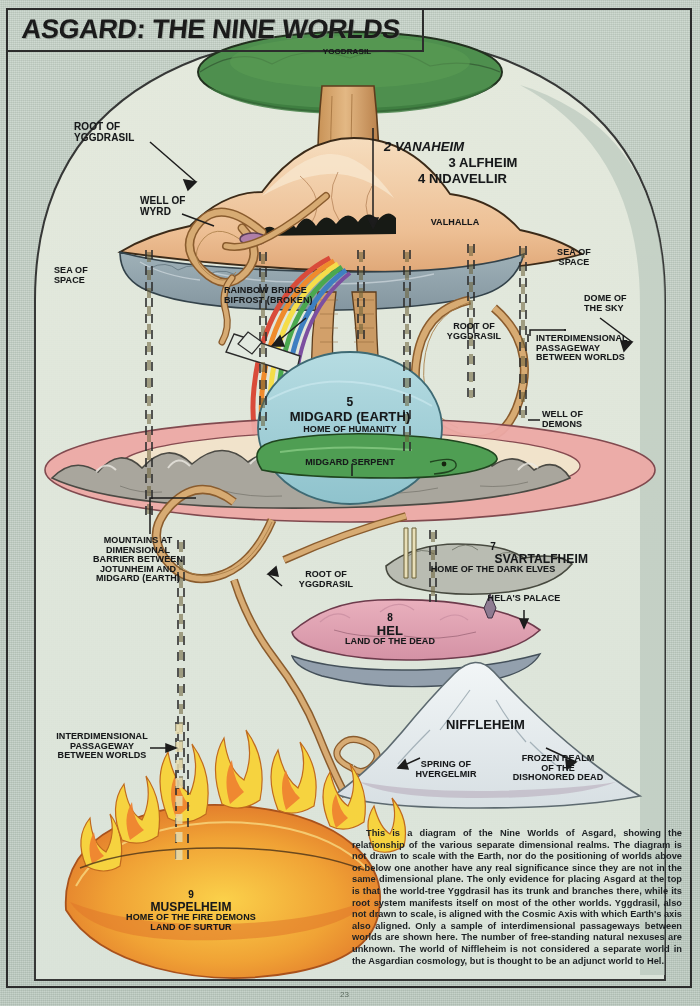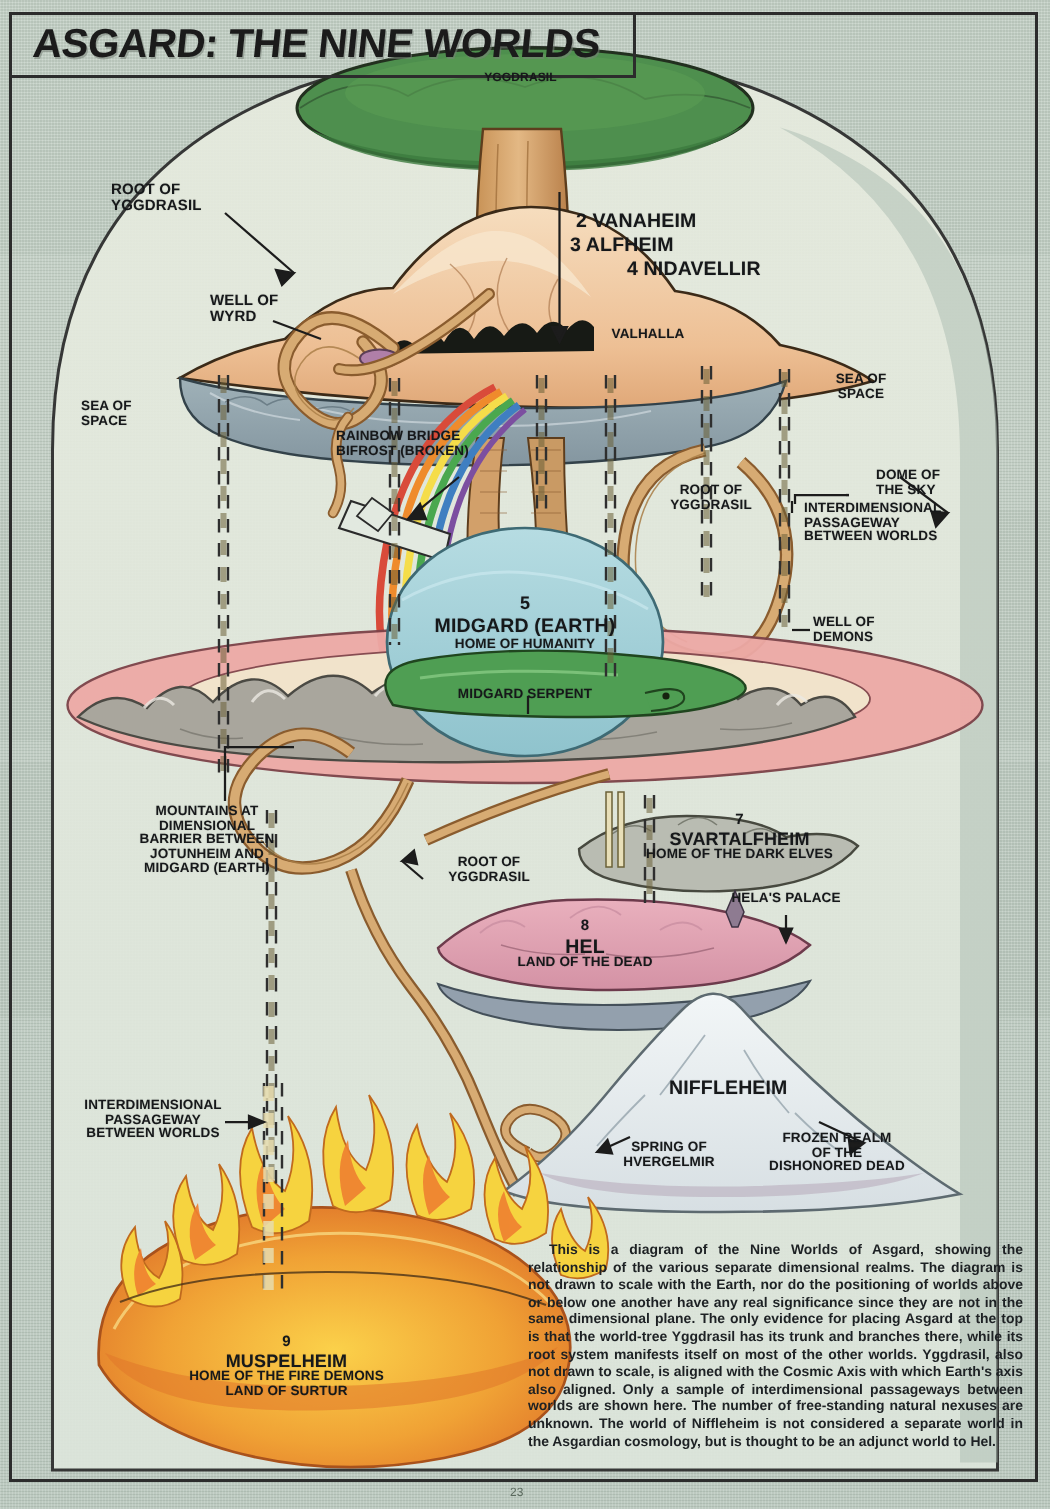--- a/index.html
+++ b/index.html
@@ -297,46 +297,46 @@
   <div class="lbl t10 left" style="left:74px;top:122px;width:96px;">
     <div>ROOT OF</div>
     <div>YGGDRASIL</div>
   </div>
 
   <div class="lbl t10 left" style="left:140px;top:196px;width:70px;">
     <div>WELL OF</div>
     <div>WYRD</div>
   </div>
 
-  <div class="lbl left t13" style="left:384px;top:140px;width:150px;">
+  <div class="lbl left t13" style="left:384px;top:140px;width:150px;font-style:italic;">
     <span>2</span>
     <span>VANAHEIM</span>
   </div>
-  <div class="lbl left t13" style="left:380px;top:156px;width:150px;">
+  <div class="lbl left t13" style="left:408px;top:156px;width:150px;text-align:center;">
     <span>3</span>
     <span>ALFHEIM</span>
   </div>
   <div class="lbl left t13" style="left:418px;top:172px;width:160px;">
     <span>4</span>
     <span>NIDAVELLIR</span>
   </div>
 
-  <div class="lbl t9" style="left:392px;top:218px;width:80px;text-align:center;">VALHALLA</div>
+  <div class="lbl t9" style="left:415px;top:218px;width:80px;text-align:center;">VALHALLA</div>
 
   <div class="lbl t9 left" style="left:54px;top:266px;width:70px;">
     <div>SEA OF</div>
     <div>SPACE</div>
   </div>
 
   <div class="lbl t9" style="left:544px;top:248px;width:60px;">
     <div>SEA OF</div>
     <div>SPACE</div>
   </div>
 
-  <div class="lbl t9 left" style="left:584px;top:294px;width:70px;margin-top:18px;">
+  <div class="lbl t9 left" style="left:584px;top:294px;width:70px;">
     <div>DOME OF</div>
     <div>THE SKY</div>
   </div>
 
   <div class="lbl t9 left" style="left:224px;top:286px;width:120px;">
     <div>RAINBOW BRIDGE</div>
     <div>BIFROST (BROKEN)</div>
   </div>
 
   <div class="lbl t9" style="left:434px;top:322px;width:80px;">
@@ -371,21 +371,21 @@
   </div>
 
   <div class="lbl t9" style="left:286px;top:570px;width:80px;">
     <div>ROOT OF</div>
     <div>YGGDRASIL</div>
   </div>
 
 
   <div class="lbl" style="left:398px;top:542px;width:190px;">
     <div class="t10">7</div>
-    <div class="t12" style="margin-top:0px;">SVARTALFHEIM</div>
+    <div class="t12" style="margin-top:0px;text-align:right;">SVARTALFHEIM</div>
     <div class="t9">HOME OF THE DARK ELVES</div>
   </div>
 
   <div class="lbl t9" style="left:476px;top:594px;width:96px;">HELA'S PALACE</div>
 
   <div class="lbl" style="left:320px;top:613px;width:140px;">
     <div class="t10">8</div>
     <div class="t13">HEL</div>
     <div class="t9">LAND OF THE DEAD</div>
   </div>

